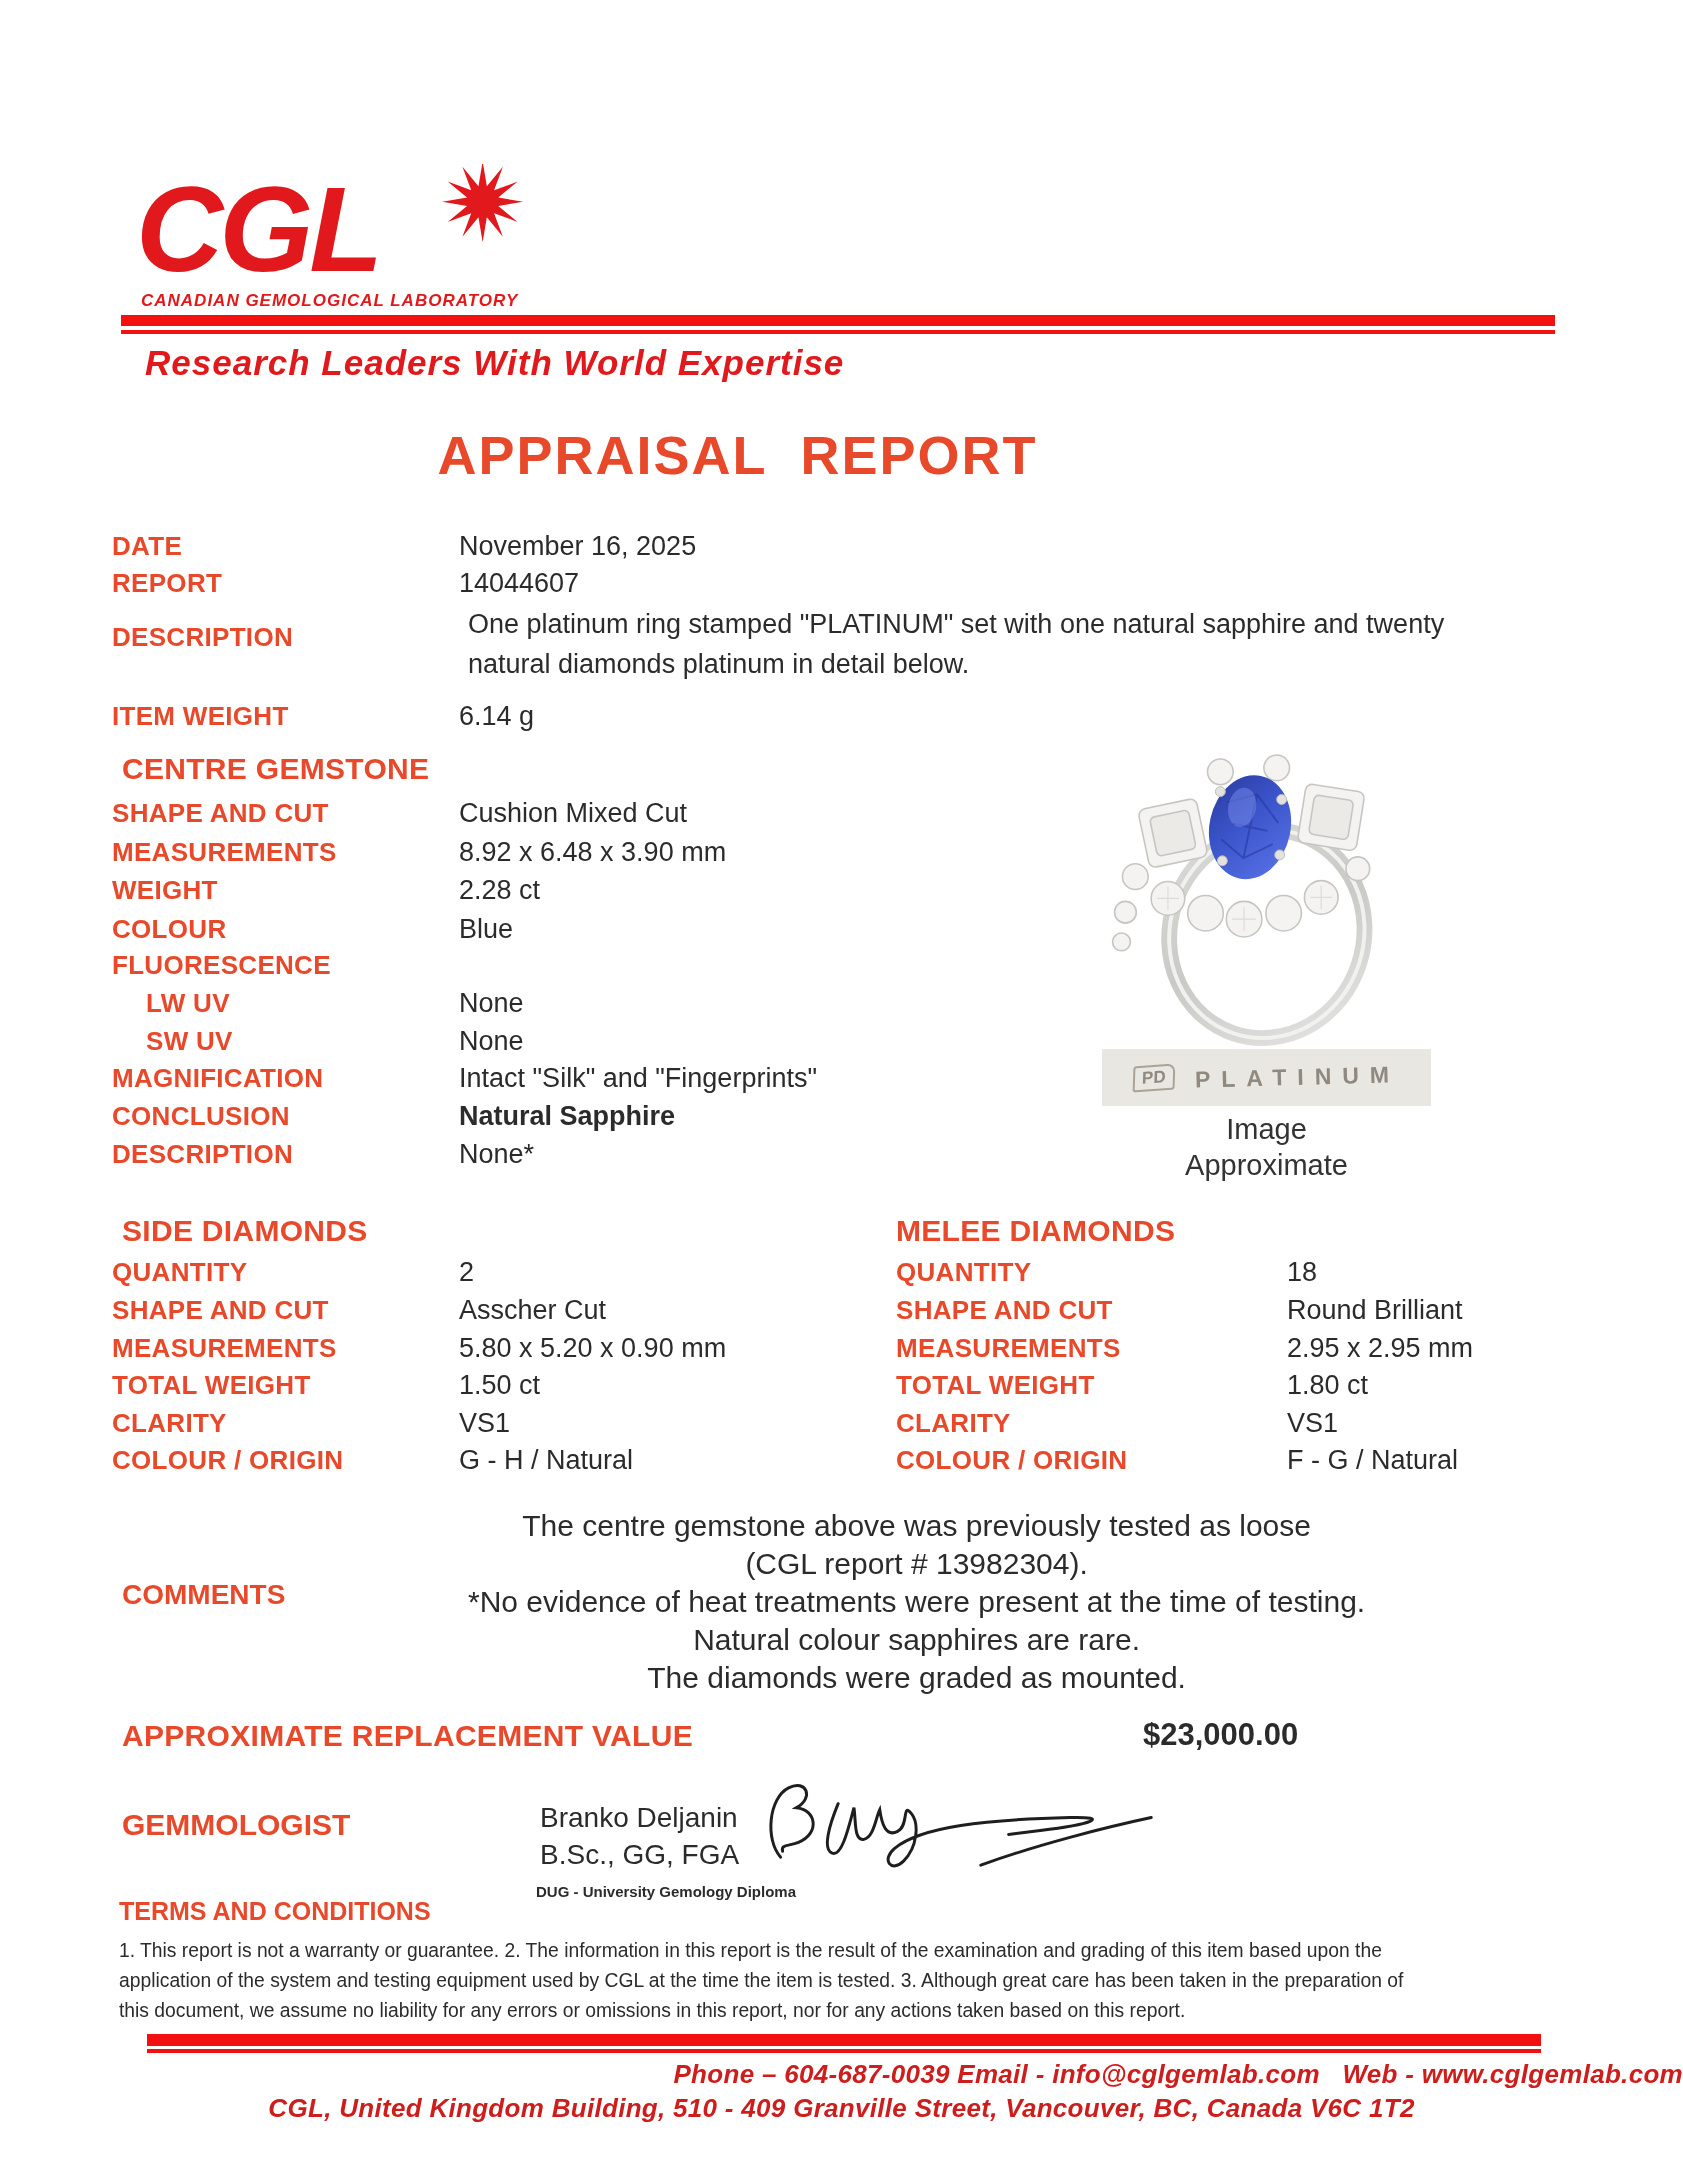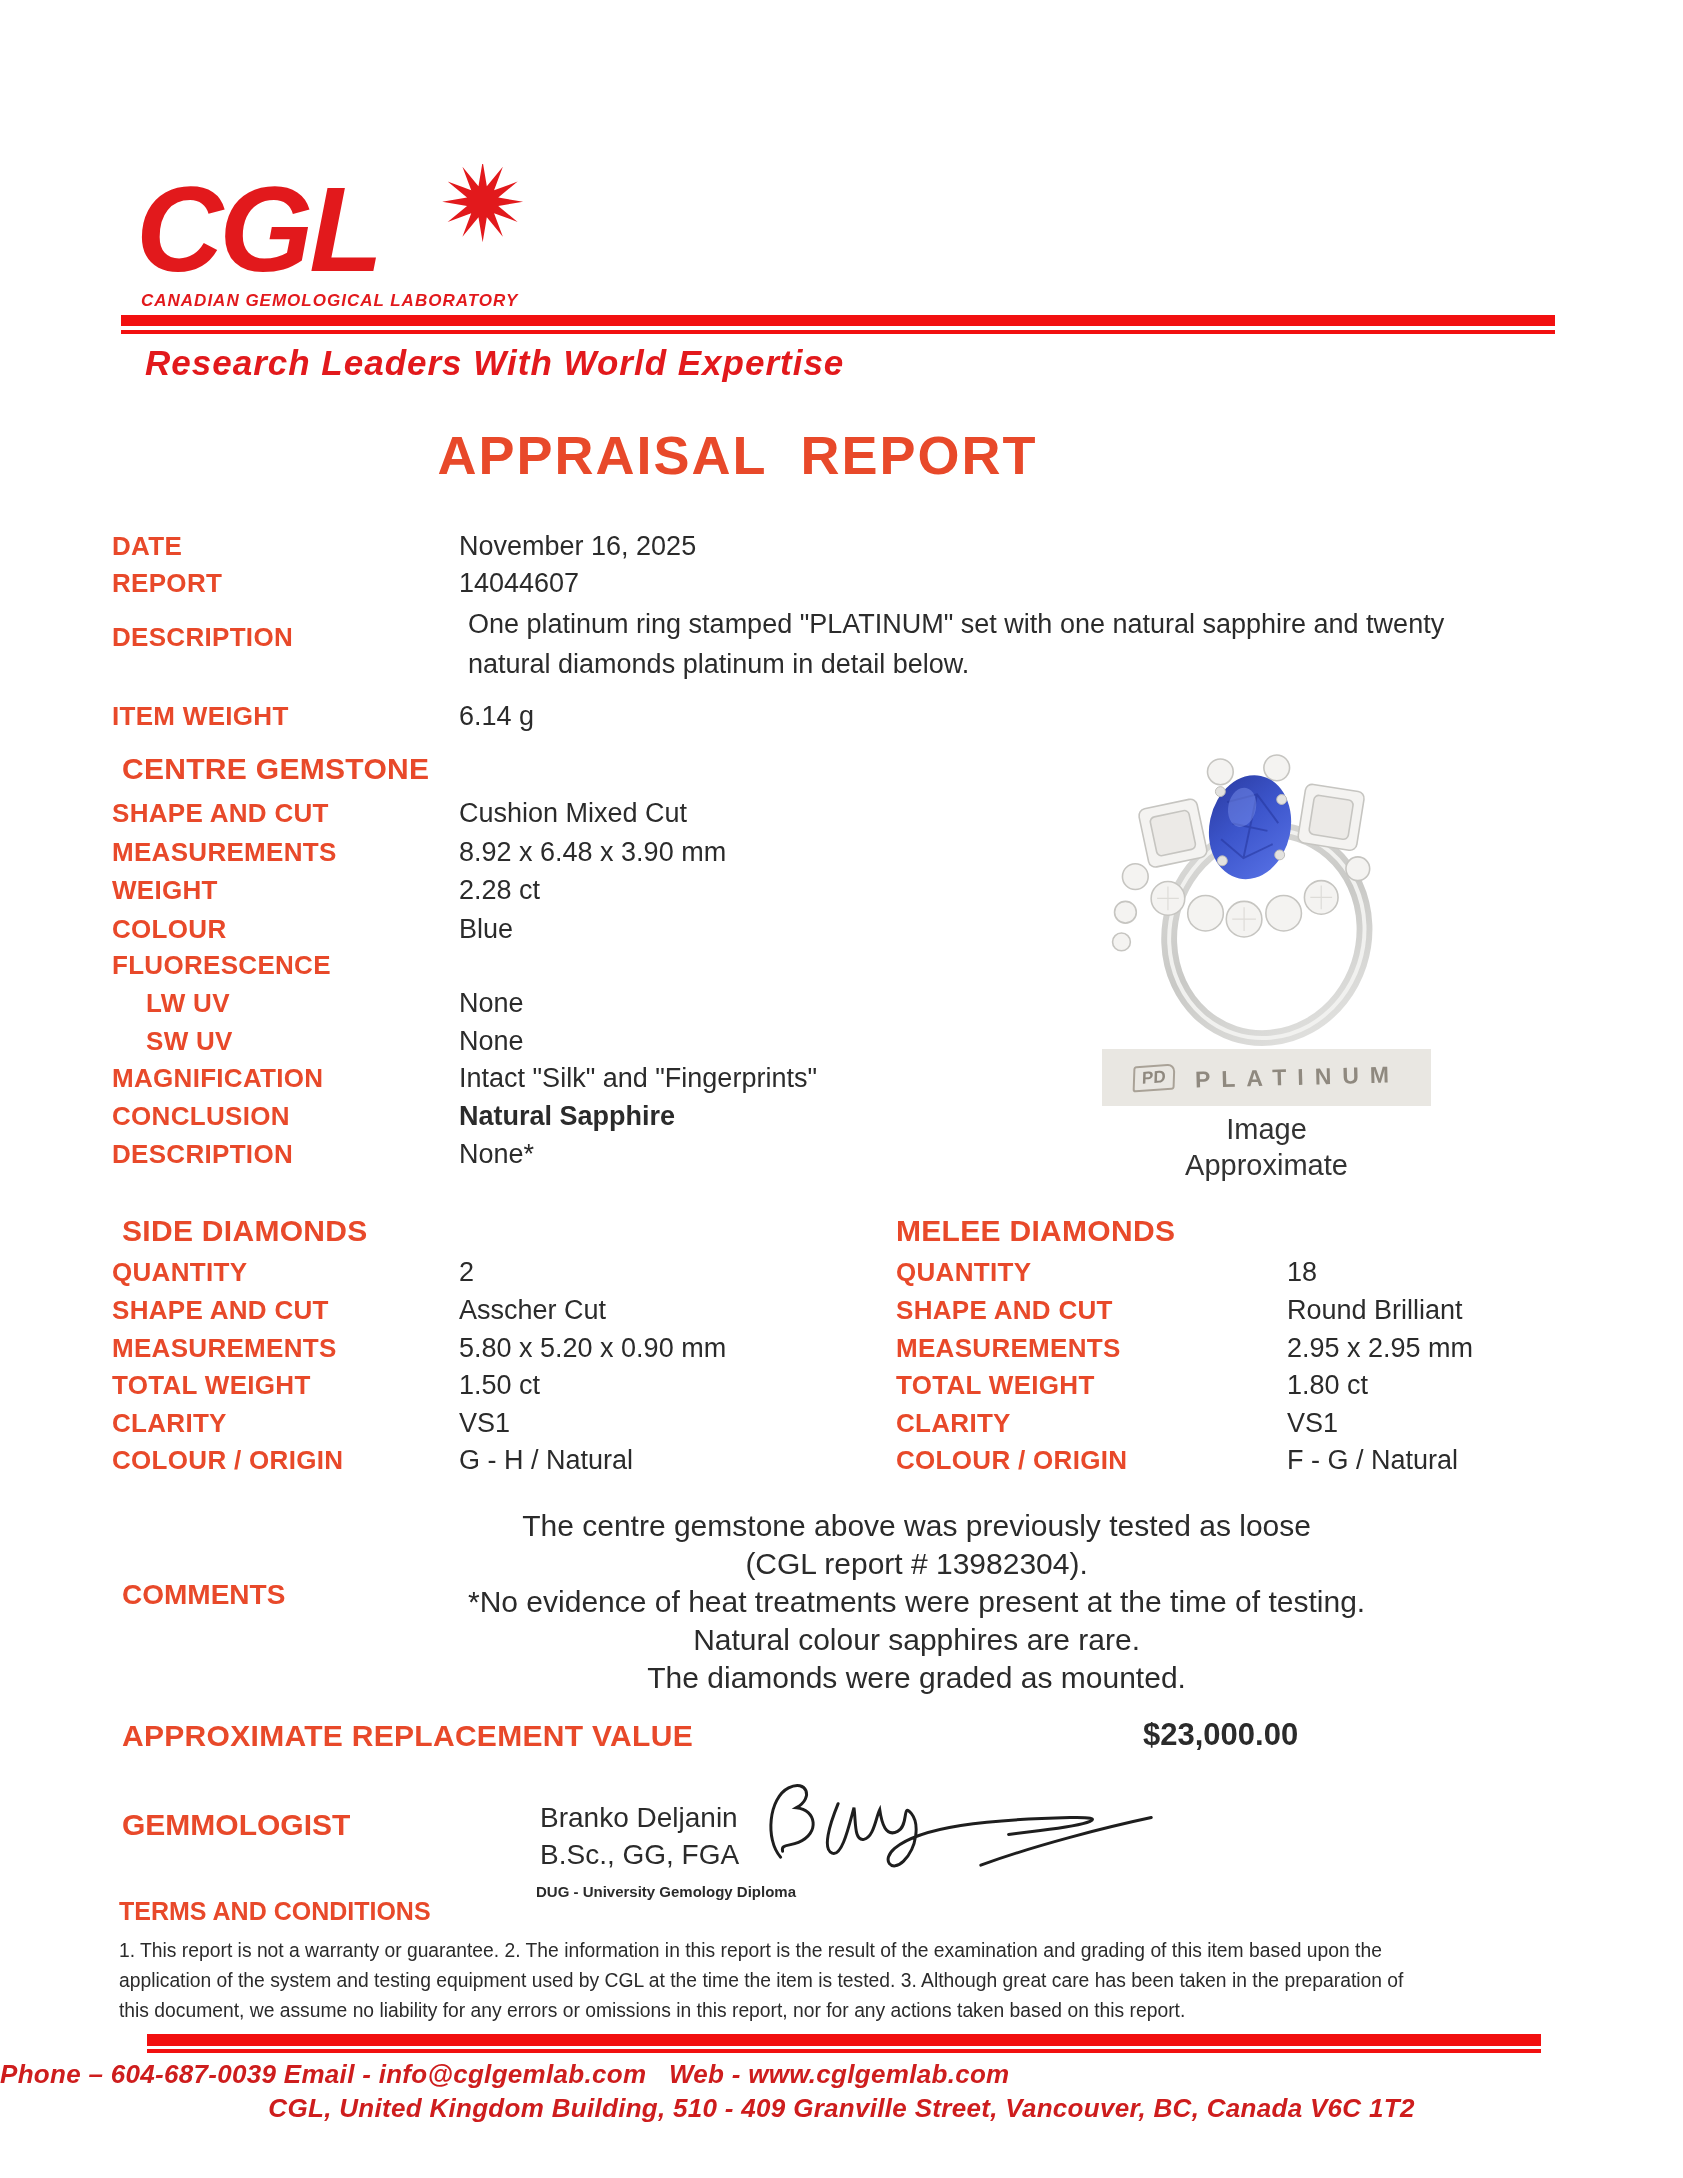--- a/index.html
+++ b/index.html
@@ -41,21 +41,21 @@
   .gem-label{position:absolute;left:122px;top:1808px;font-size:30px;font-weight:700;color:var(--accent);}
   .gem-name{position:absolute;left:540px;top:1802px;font-size:28px;color:var(--text-dark);}
   .gem-creds{position:absolute;left:540px;top:1839px;font-size:28px;color:var(--text-dark);}
   .gem-diploma{position:absolute;left:536px;top:1883px;font-size:15px;color:var(--text-dark);font-weight:bold;}
   .sig-svg{position:absolute;left:743px;top:1762px;}
   .terms-heading{position:absolute;left:119px;top:1897px;font-size:25px;font-weight:700;color:var(--accent);}
   .terms-body{position:absolute;left:119px;top:1936px;width:1450px;font-size:19.3px;color:var(--text-dark);line-height:30px;}
   .rule-f-thick{left:147px;top:2034px;width:1394px;height:12px;}
   .rule-f-thin{left:147px;top:2049px;width:1394px;height:4px;}
   .footer-contact{
-    position:absolute;left:0;top:2059px;width:1683px;text-align:left;font-size:26px;
+    position:absolute;left:0;top:2059px;width:1683px;text-align:right;font-size:26px;
     font-style:italic;font-weight:700;color:var(--footer-red);white-space:pre;letter-spacing:0.3px;
   }
   .footer-address{
     position:absolute;left:0;top:2093px;width:1683px;text-align:center;font-size:26px;
     font-style:italic;font-weight:700;color:var(--footer-red);letter-spacing:0.3px;
   }
   
   .ring-svg{position:absolute;left:1074px;top:728px;}
   .stamp-strip{
     position:absolute;left:1102px;top:1049px;width:329px;height:57px;background:#e9e7e2;

